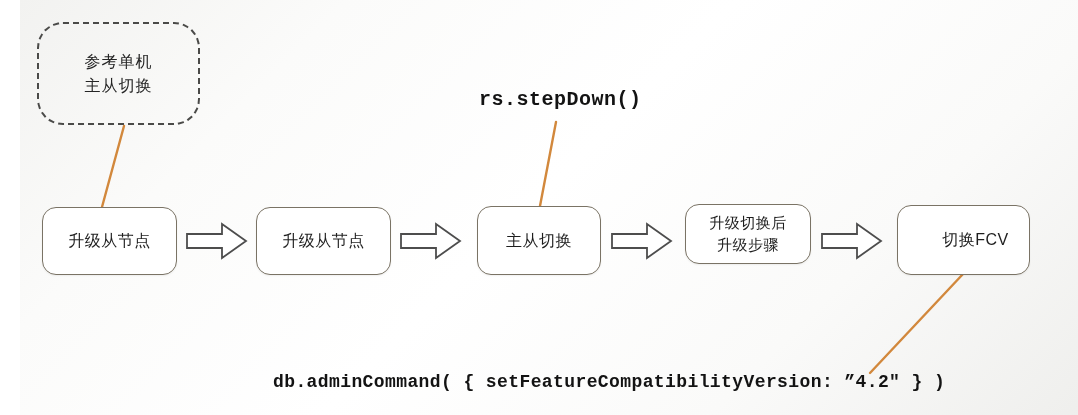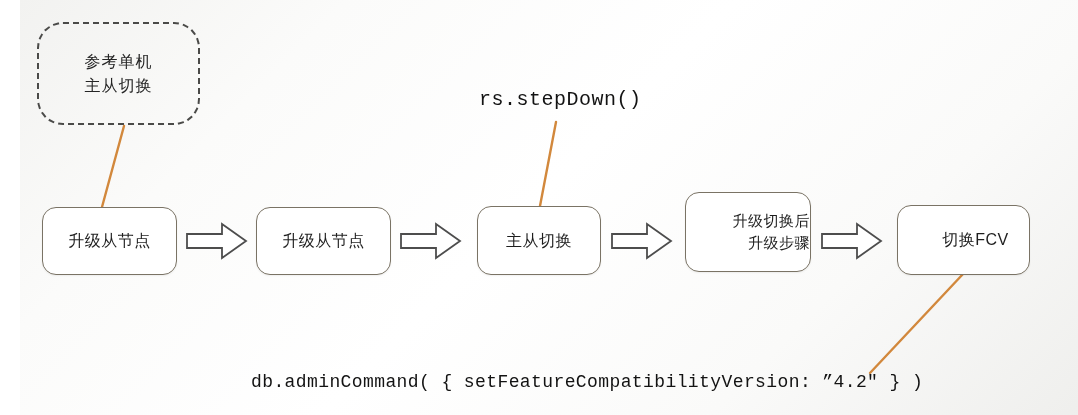--- a/index.html
+++ b/index.html
@@ -79,30 +79,30 @@
   
   .block-arrow {
     position: absolute;
   }
   
   .code-label {
     position: absolute;
     font-family: "Liberation Mono", "DejaVu Sans Mono", monospace;
     color: #131313;
     white-space: nowrap;
-    font-weight: 400;
+    font-weight: 700;
   }
   #code-stepdown {
     left: 459px;
     top: 88px;
     font-size: 20px;
     letter-spacing: 0.5px;
   }
   #code-admincommand {
-    left: 231px;
+    left: 253px;
     top: 372px;
     font-size: 18px;
     letter-spacing: 0.4px;
   }
 </style>
 </head>
 <body>
 
 <div id="canvas">
 
@@ -140,21 +140,21 @@
   <div class="proc-box" style="left:457px; top:206px; width:124px; height:69px;align-items:center;">
     <div class="proc-line">主从切换</div>
   </div>
 
   <div class="block-arrow" style="left:591px; top:222px;">
     <svg width="62" height="38" viewBox="0 0 62 38">
       <polygon points="1,12 36,12 36,2 60,19 36,36 36,26 1,26" fill="#ffffff" stroke="#4d4d4d" stroke-width="1.8" stroke-linejoin="miter"></polygon>
     </svg>
   </div>
 
-  <div class="proc-box two-line" style="left:665px; top:192px; width:126px; height:80px;align-items:flex-end;">
+  <div class="proc-box two-line" style="left:665px; top:204px; width:126px; height:60px;">
     <div class="proc-line">升级切换后</div>
     <div class="proc-line">升级步骤</div>
   </div>
 
   <div class="block-arrow" style="left:801px; top:222px;">
     <svg width="62" height="38" viewBox="0 0 62 38">
       <polygon points="1,12 36,12 36,2 60,19 36,36 36,26 1,26" fill="#ffffff" stroke="#4d4d4d" stroke-width="1.8" stroke-linejoin="miter"></polygon>
     </svg>
   </div>
 

